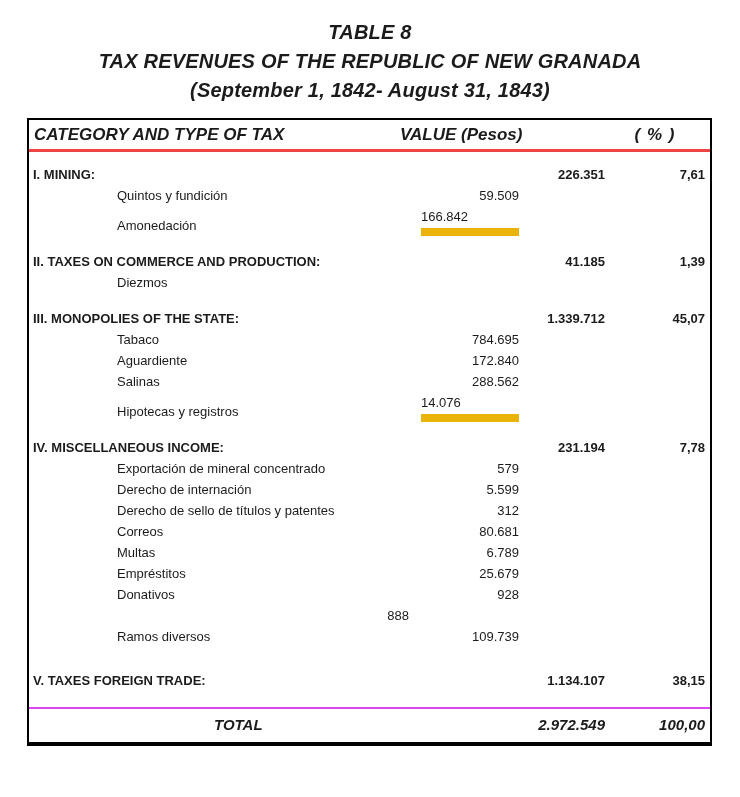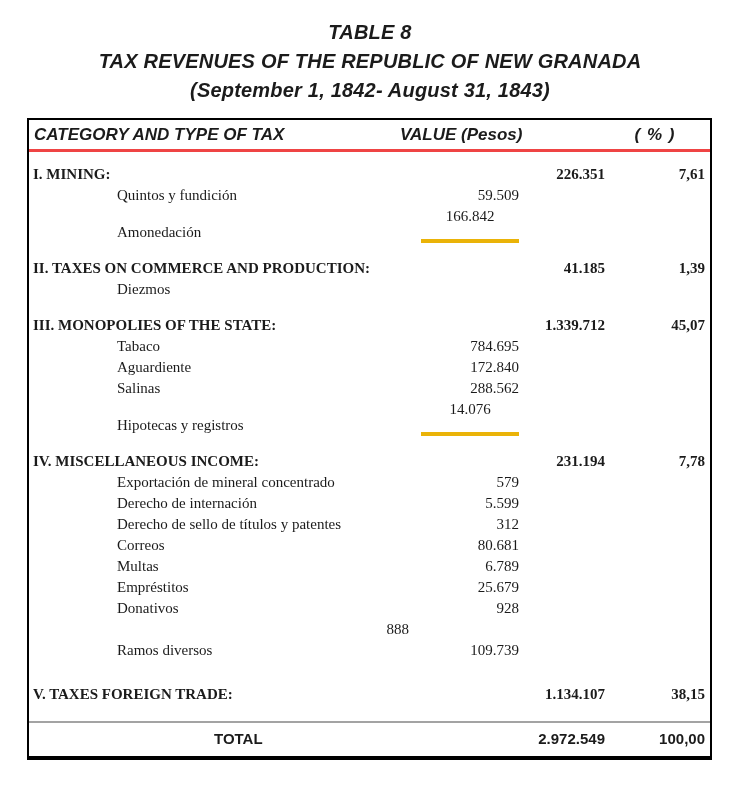--- a/index.html
+++ b/index.html
@@ -17,34 +17,34 @@
     border:2px solid #000; border-bottom-width:4px; background:#fff;
   }
   .thead{
     display:flex; align-items:center; height:29px;
     border-bottom:3px solid #ef4444;
     font-weight:bold; font-style:italic; font-size:17px;
   }
   .thead .h-cat{ flex:1; padding-left:5px; }
   .thead .h-val{ width:200px; text-align:left; }
   .thead .h-pct{ width:110px; text-align:center; letter-spacing:1px; }
-  .tbody{ padding:10px 0 16px 0; font-size:15px;font-family:Liberation Serif, serif; }
+  .tbody{ padding:10px 0 16px 0; font-size:13px; }
   .row{ display:grid; grid-template-columns:1fr 110px 86px 105px; line-height:21px; align-items:end; }
   .section-row{ font-weight:bold; margin-top:15px; }
   .section-row:first-child{ margin-top:2px; }
   .section-row.section-v{ margin-top:23px; }
   .section-row .label{ padding-left:4px; }
   .item-row .label{ padding-left:88px; font-weight:normal; }
   .cell-val,.cell-total,.cell-pct{ text-align:right; white-space:nowrap; }
   .cell-pct{ padding-right:5px; }
-  .sum{ display:inline-block; min-width:98px; border-bottom:4px solid #eab308; padding-bottom:12px; text-align:center; }
+  .sum{ display:inline-block; min-width:98px; border-bottom:8px solid #eab308; padding-bottom:1px; text-align:left; }
   .total-row{
     display:grid; grid-template-columns:1fr 110px 86px 105px;
-    border-top:2px solid #a3a3a3; font-weight:bold; font-size:15px;
-    padding:7px 0 9px 0; align-items:center;
+    border-top:2px solid #d946ef; font-weight:bold; font-size:15px;
+    padding:7px 0 9px 0; align-items:center;font-style:italic;
   }
   .total-row .label{ padding-left:185px; }
   .total-row .cell-pct{ padding-right:5px; }
 </style>
 </head>
 <body>
 
 <div class="page">
 
   <div class="titles">

